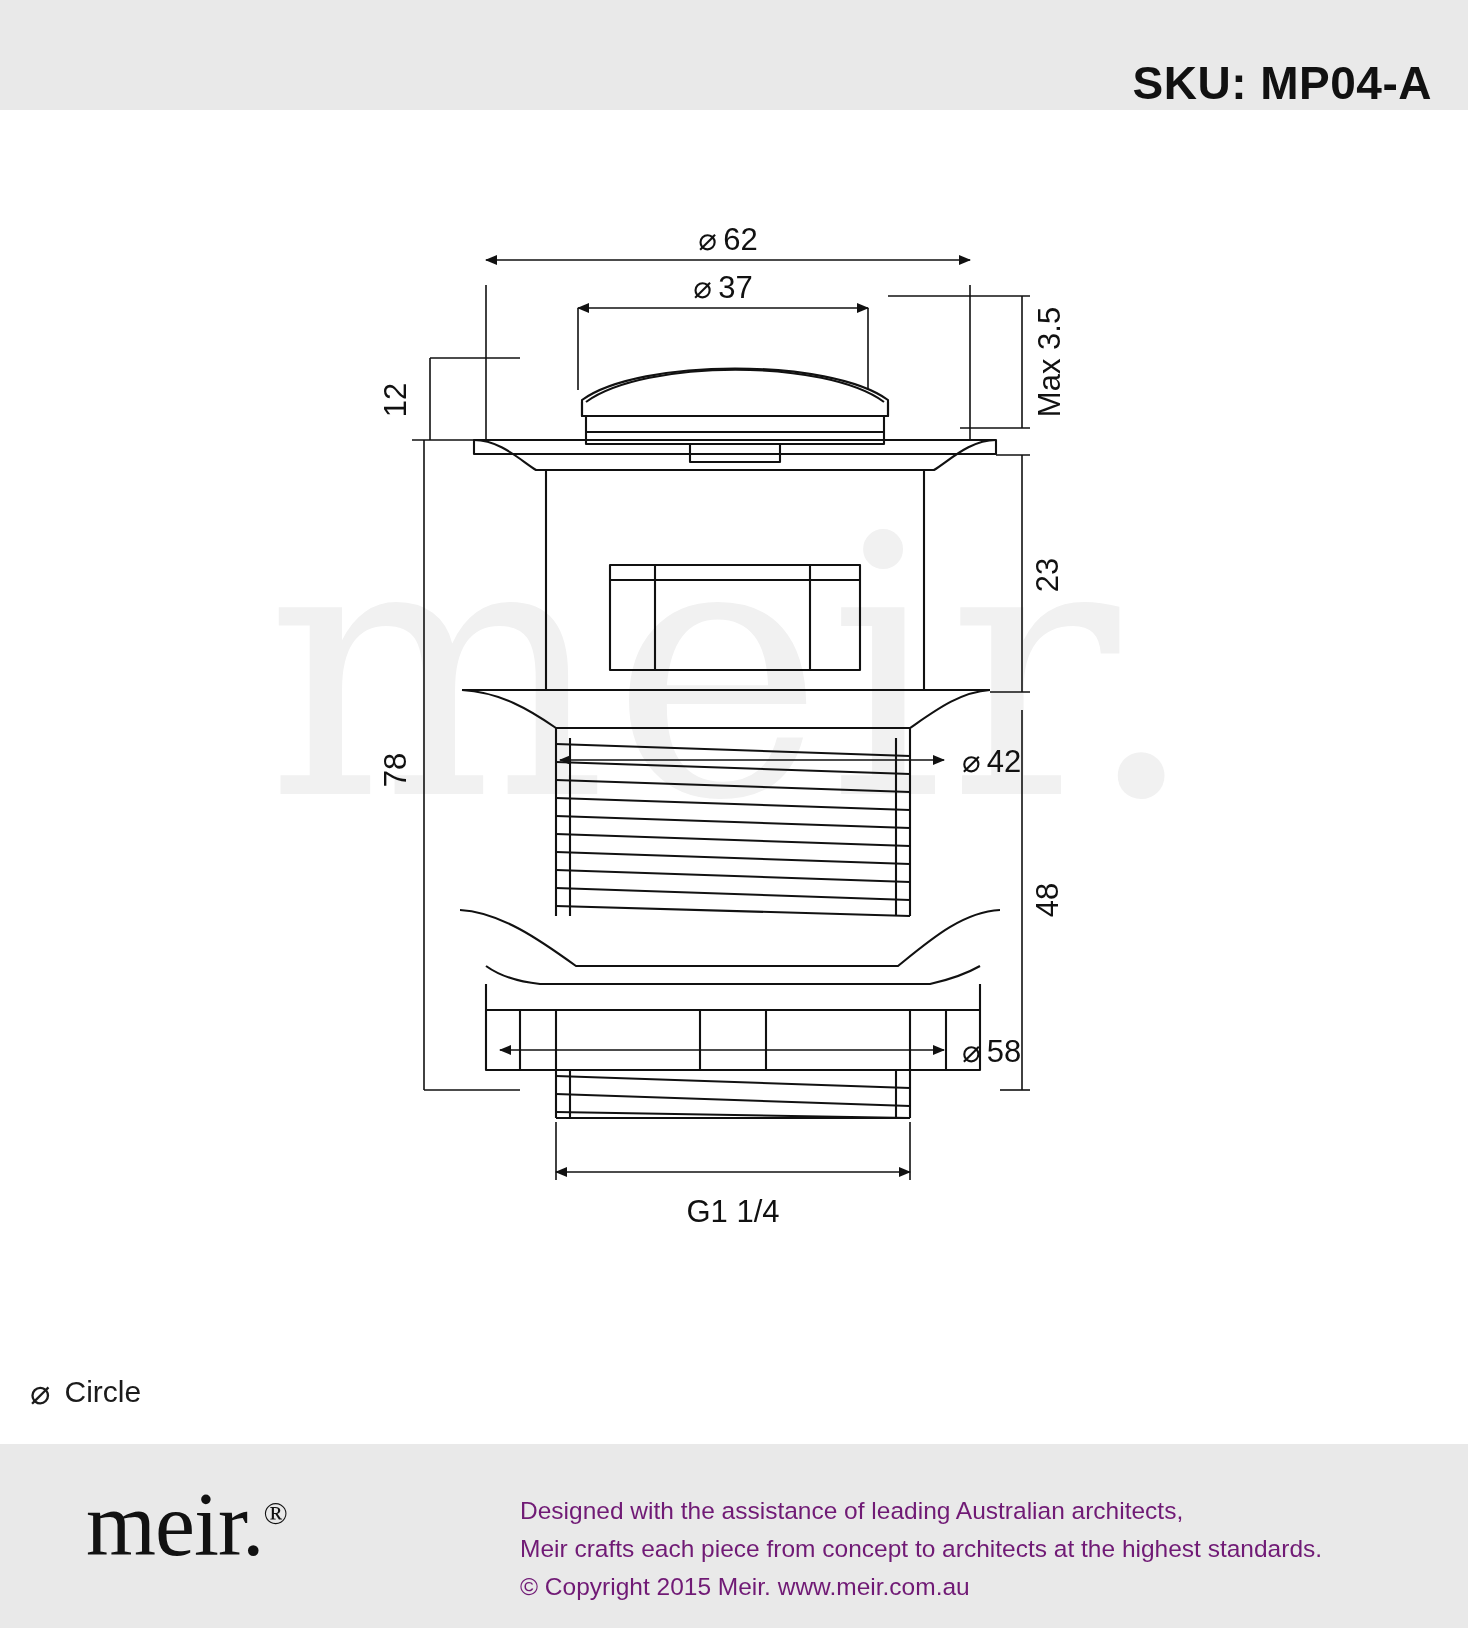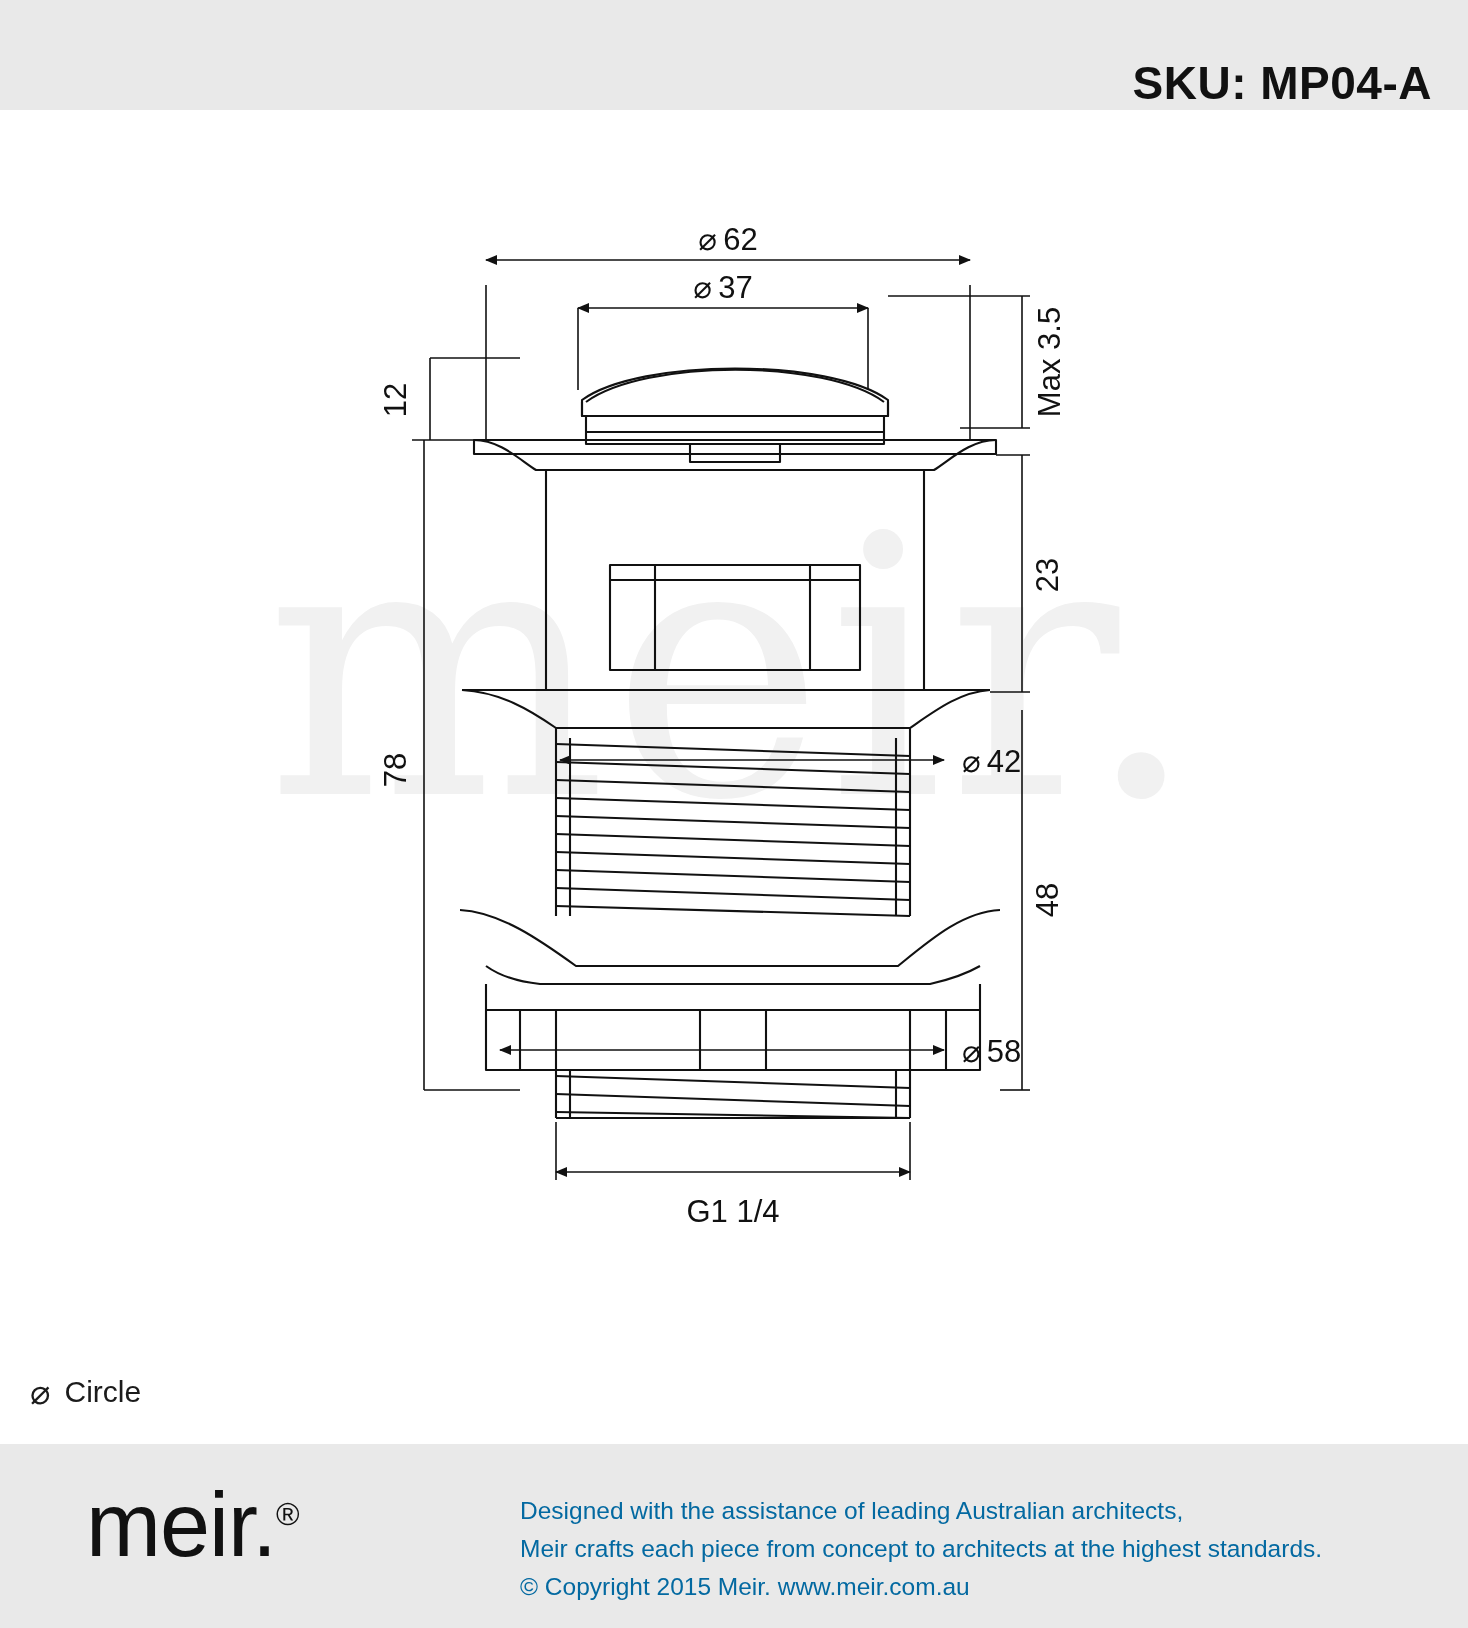--- a/index.html
+++ b/index.html
@@ -43,32 +43,32 @@
     font-size:30px;color:#1b1b1b;
   }
   .legend .glyph{font-size:34px;line-height:1;}
   
   .footer{
     position:absolute;left:0;top:1444px;width:1468px;height:184px;
     background:#e9e9e9;
   }
   .brand{
     position:absolute;left:86px;top:36px;
-    font-family:Liberation Sans, sans-serif;
+    font-family:Liberation Serif, serif;
     font-size:90px;
     color:#111;
     letter-spacing:-1px;
     line-height:1;
   }
   .brand .reg{
     font-size:32px;vertical-align:super;
   }
   .footer-text{
     position:absolute;left:520px;top:48px;
-    font-size:24.5px;line-height:1.55;color:#0369a1;
+    font-size:24.5px;line-height:1.55;color:#701a75;
   }
   .dim-text{font-family:"Liberation Sans",sans-serif;font-size:31px;fill:#111;}
 </style>
 </head>
 <body>
 
 <div class="header">
   <div class="sku">SKU: MP04-A</div>
 </div>
 

